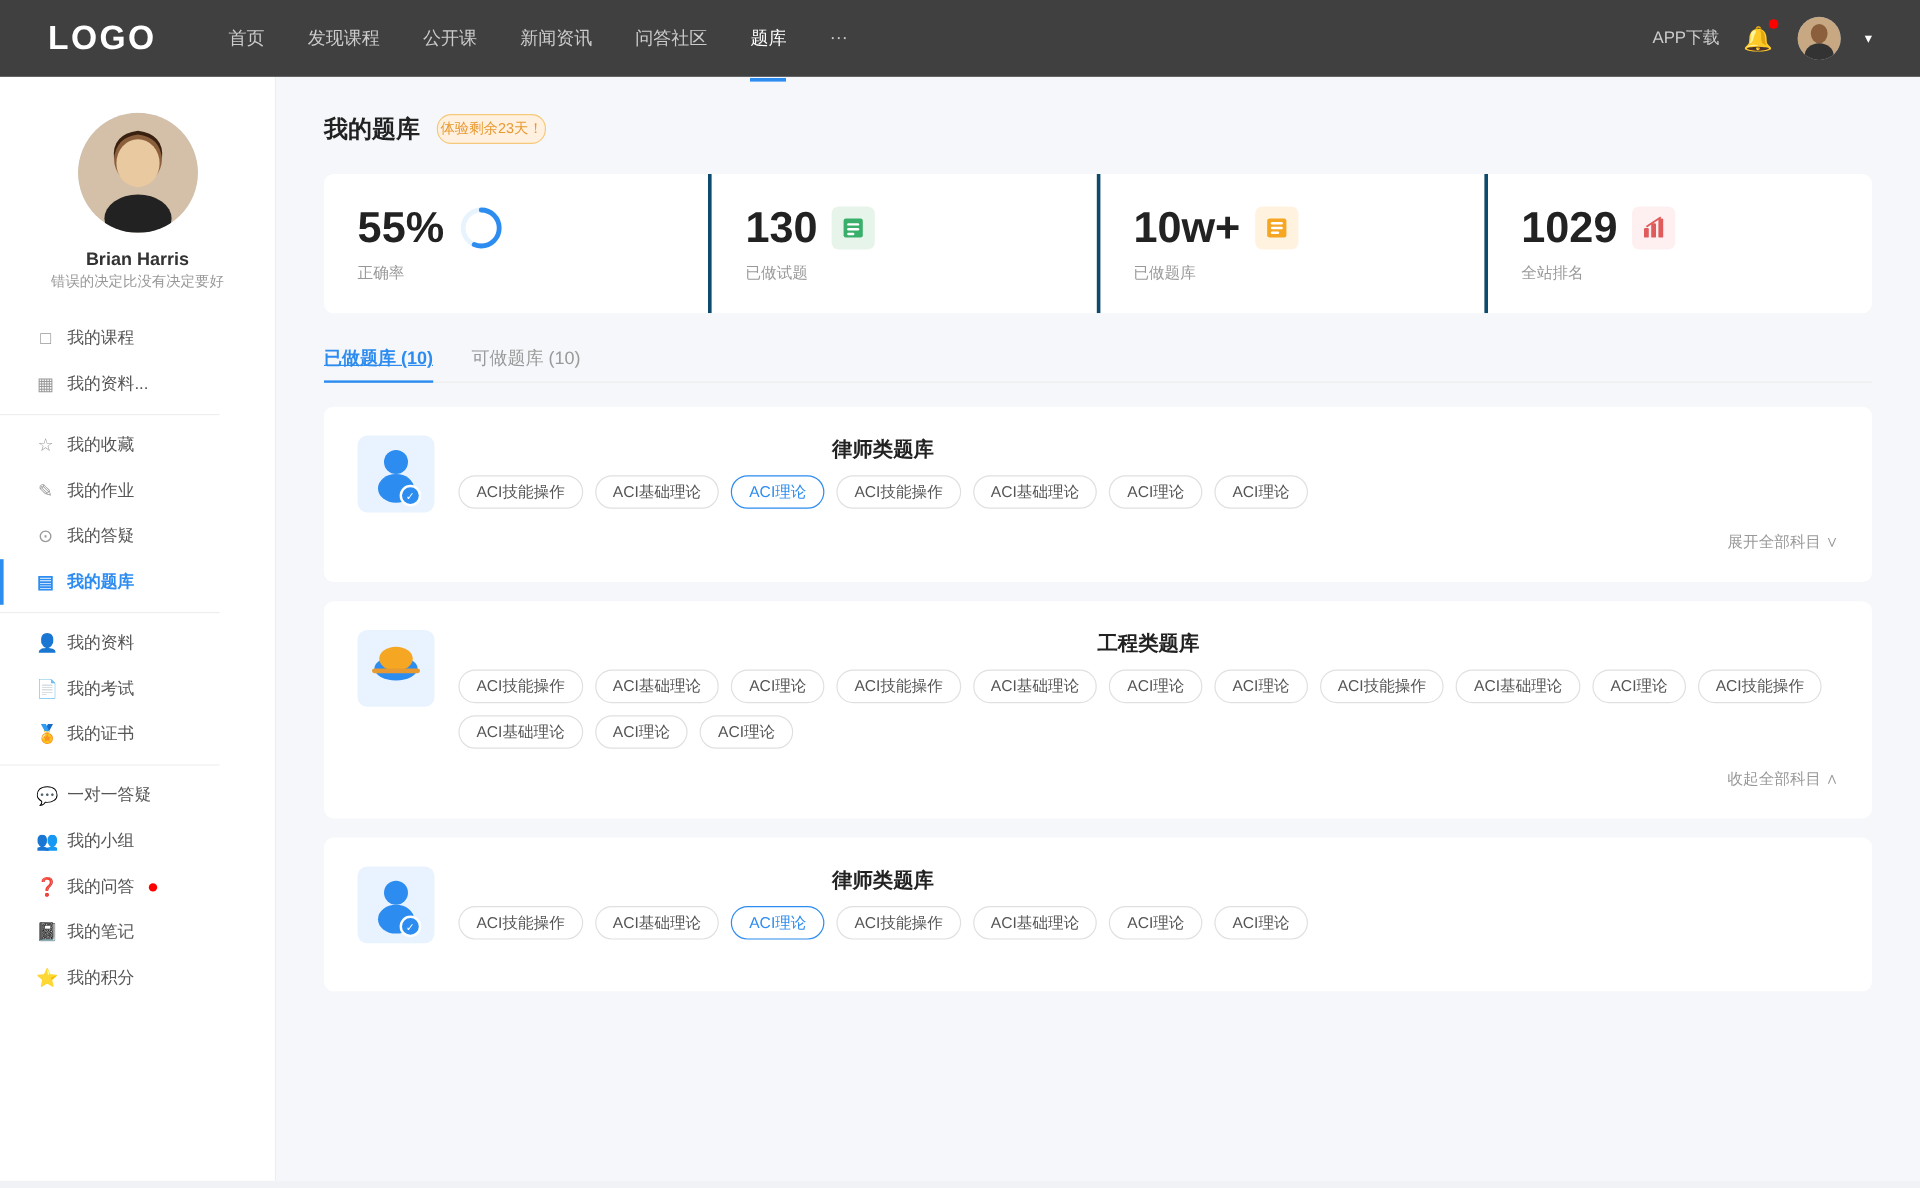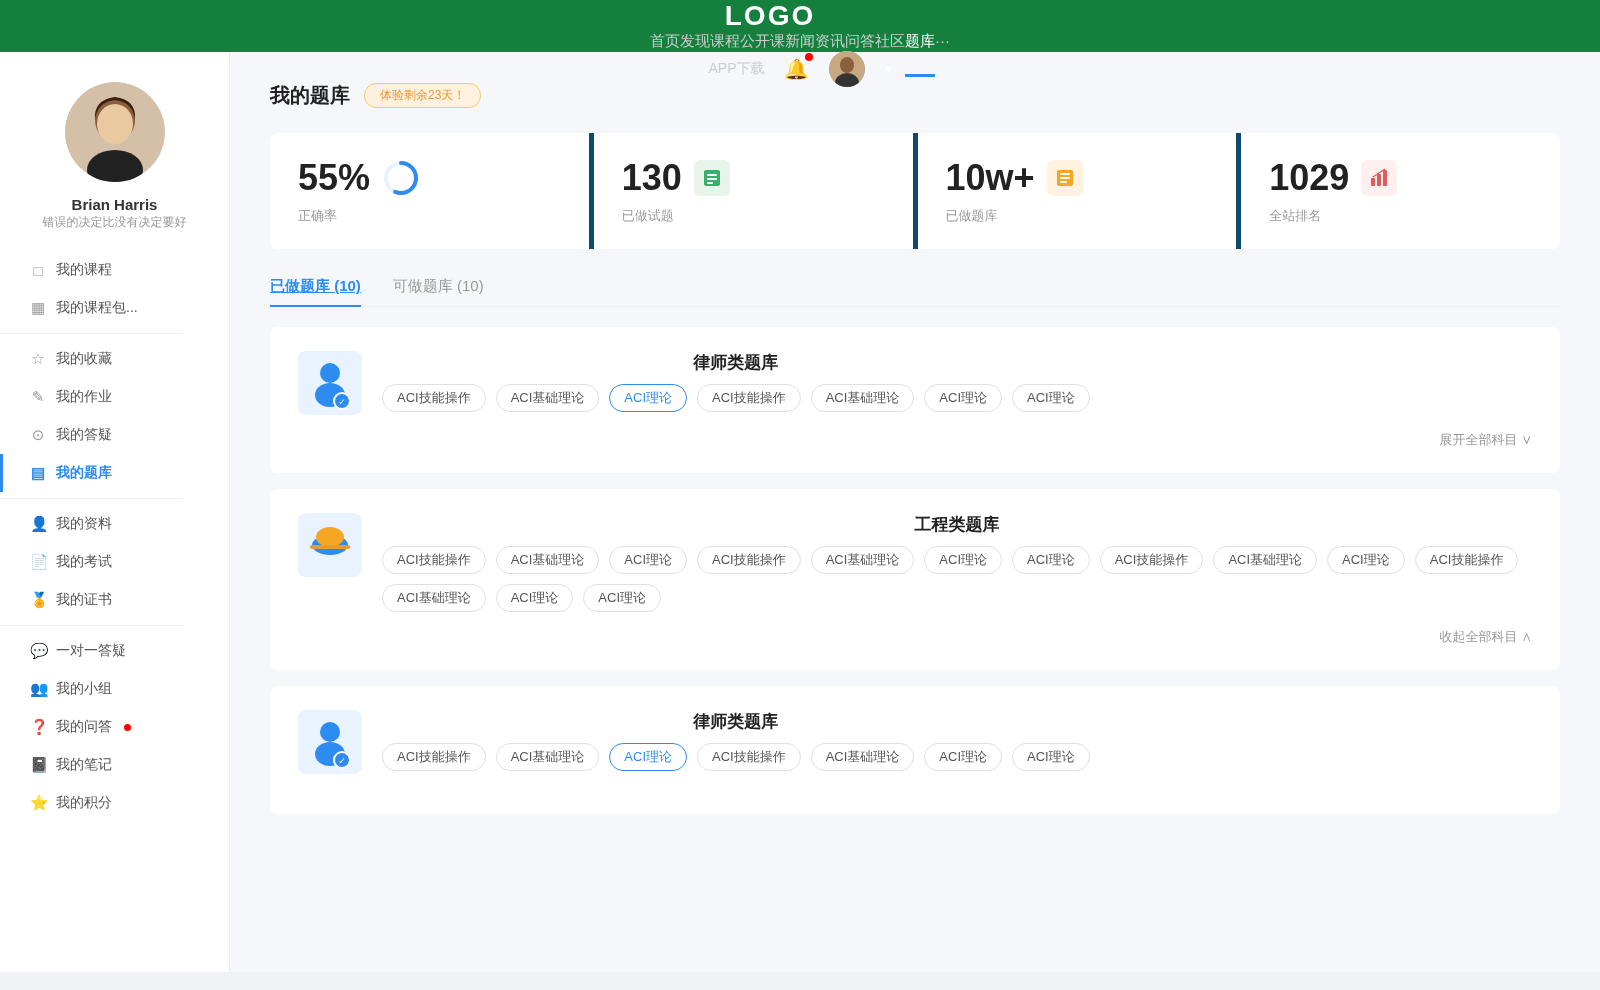--- a/index.html
+++ b/index.html
@@ -1,36 +1,36 @@
 <!DOCTYPE html>
 <html><head>
   <meta charset="utf-8">
   <style>
     * { box-sizing: border-box; margin: 0; padding: 0; }
     body { font-family: -apple-system, BlinkMacSystemFont, 'PingFang SC', 'Microsoft YaHei', sans-serif; background: #f0f2f5; min-height: 990px; }
 
     
     .navbar {
-      background: #15803d;
-      height: 52px;
+      background: #404040;
+      height: 64px;
       display: flex;
       align-items: center;
       padding: 0 40px;
       position: relative;
-      flex-direction: column;
     }
     .nav-logo {
       color: #fff;
       font-size: 28px;
       font-weight: 900;
       letter-spacing: 2px;
       margin-right: 60px;
     }
     .nav-links {
       display: flex;
+      gap: 36px;
       list-style: none;
       flex: 1;
     }
     .nav-links li a {
       color: #ccc;
       text-decoration: none;
       font-size: 15px;
     }
     .nav-links li a.active {
       color: #fff;
@@ -189,36 +189,36 @@
       font-size: 20px;
       font-weight: 700;
       color: #222;
     }
     .trial-badge {
       background: #fff0e0;
       color: #e89a30;
       border: 1px solid #f5c97a;
       border-radius: 12px;
       font-size: 12px;
-      padding: 3px 15px;
+      padding: 3px 2px;
     }
 
     
     .stats-row {
       display: flex;
       gap: 0;
       background: #fff;
       border-radius: 8px;
       margin-bottom: 28px;
       overflow: hidden;
     }
     .stat-item {
       flex: 1;
       padding: 24px 28px;
-      border-right: 5px solid #0c4a6e;
+      border-right: 3px solid #0c4a6e;
       display: flex;
       flex-direction: column;
       gap: 8px;
     }
     .stat-item:last-child { border-right: none; }
     .stat-top {
       display: flex;
       align-items: center;
       gap: 12px;
     }
@@ -373,21 +373,21 @@
     <div class="user-name">Brian Harris</div>
     <div class="user-motto">错误的决定比没有决定要好</div>
 
     <ul class="sidebar-menu">
       <li class="sidebar-menu-item">
         <span class="menu-icon">□</span>
         <span>我的课程</span>
       </li>
       <li class="sidebar-menu-item">
         <span class="menu-icon">▦</span>
-        <span>我的课程包...</span>
+        <span>我的资料...</span>
       </li>
       <div class="sidebar-divider"></div>
       <li class="sidebar-menu-item">
         <span class="menu-icon">☆</span>
         <span>我的收藏</span>
       </li>
       <li class="sidebar-menu-item">
         <span class="menu-icon">✎</span>
         <span>我的作业</span>
       </li>

